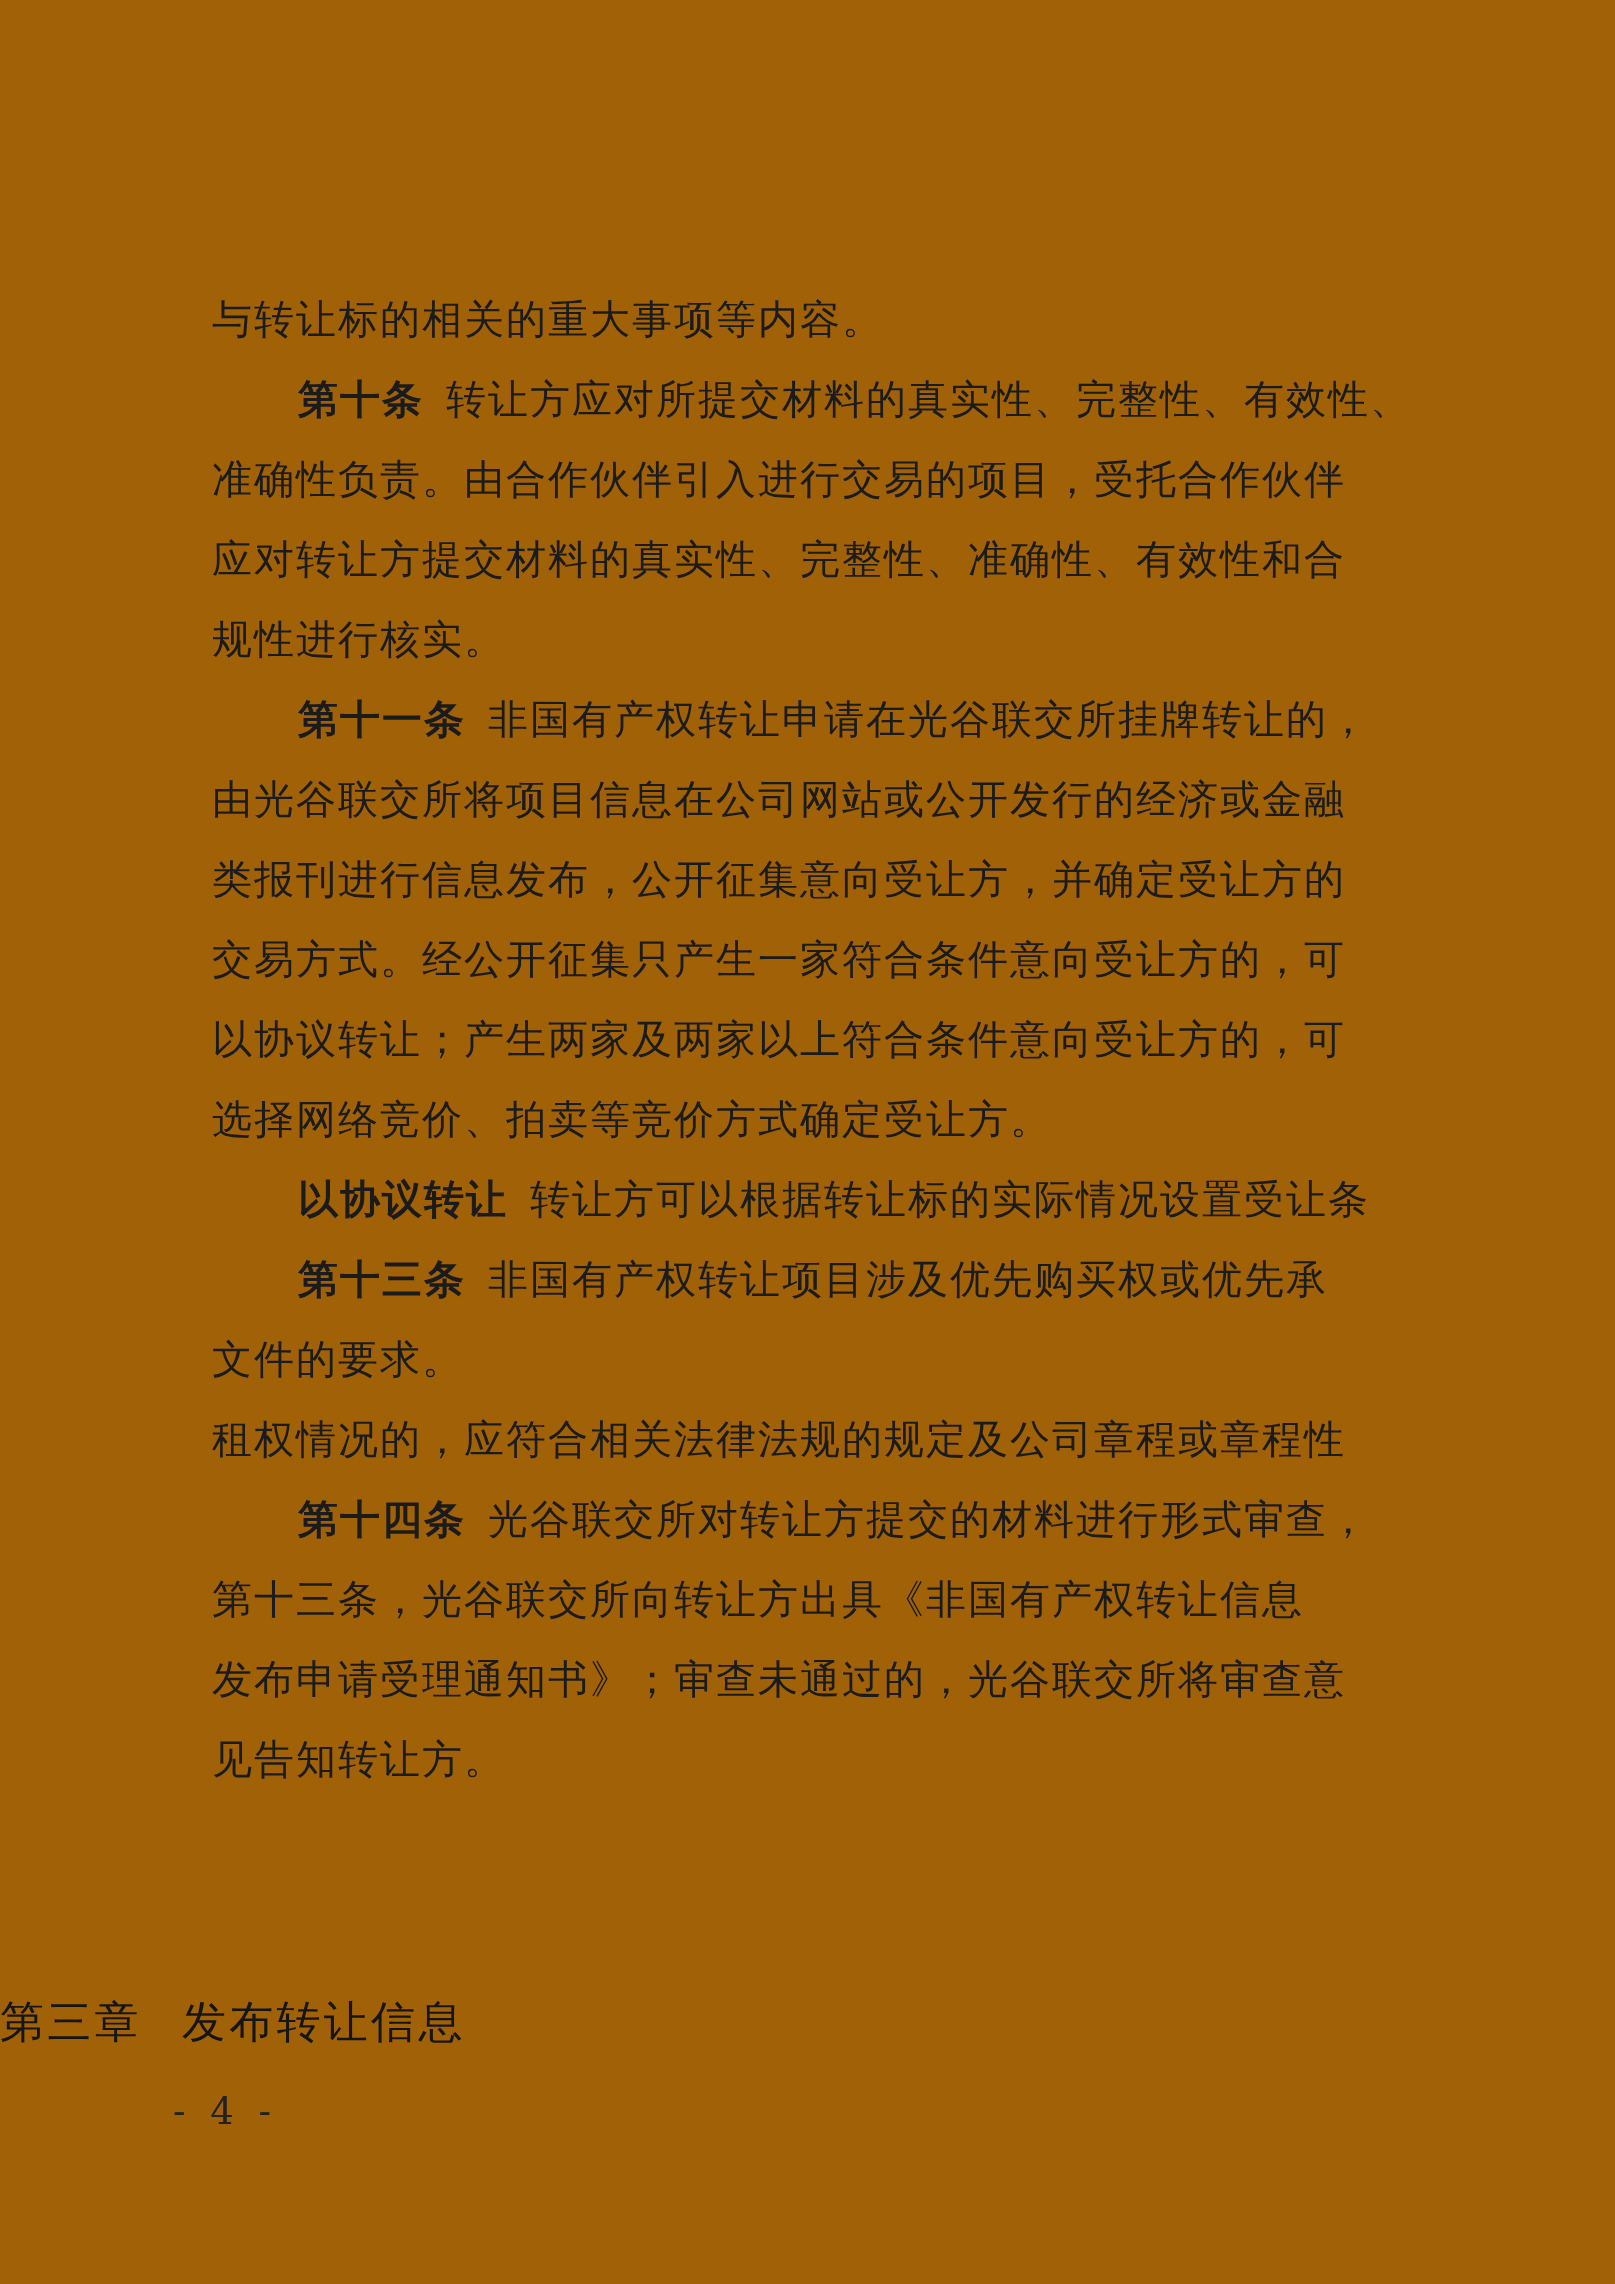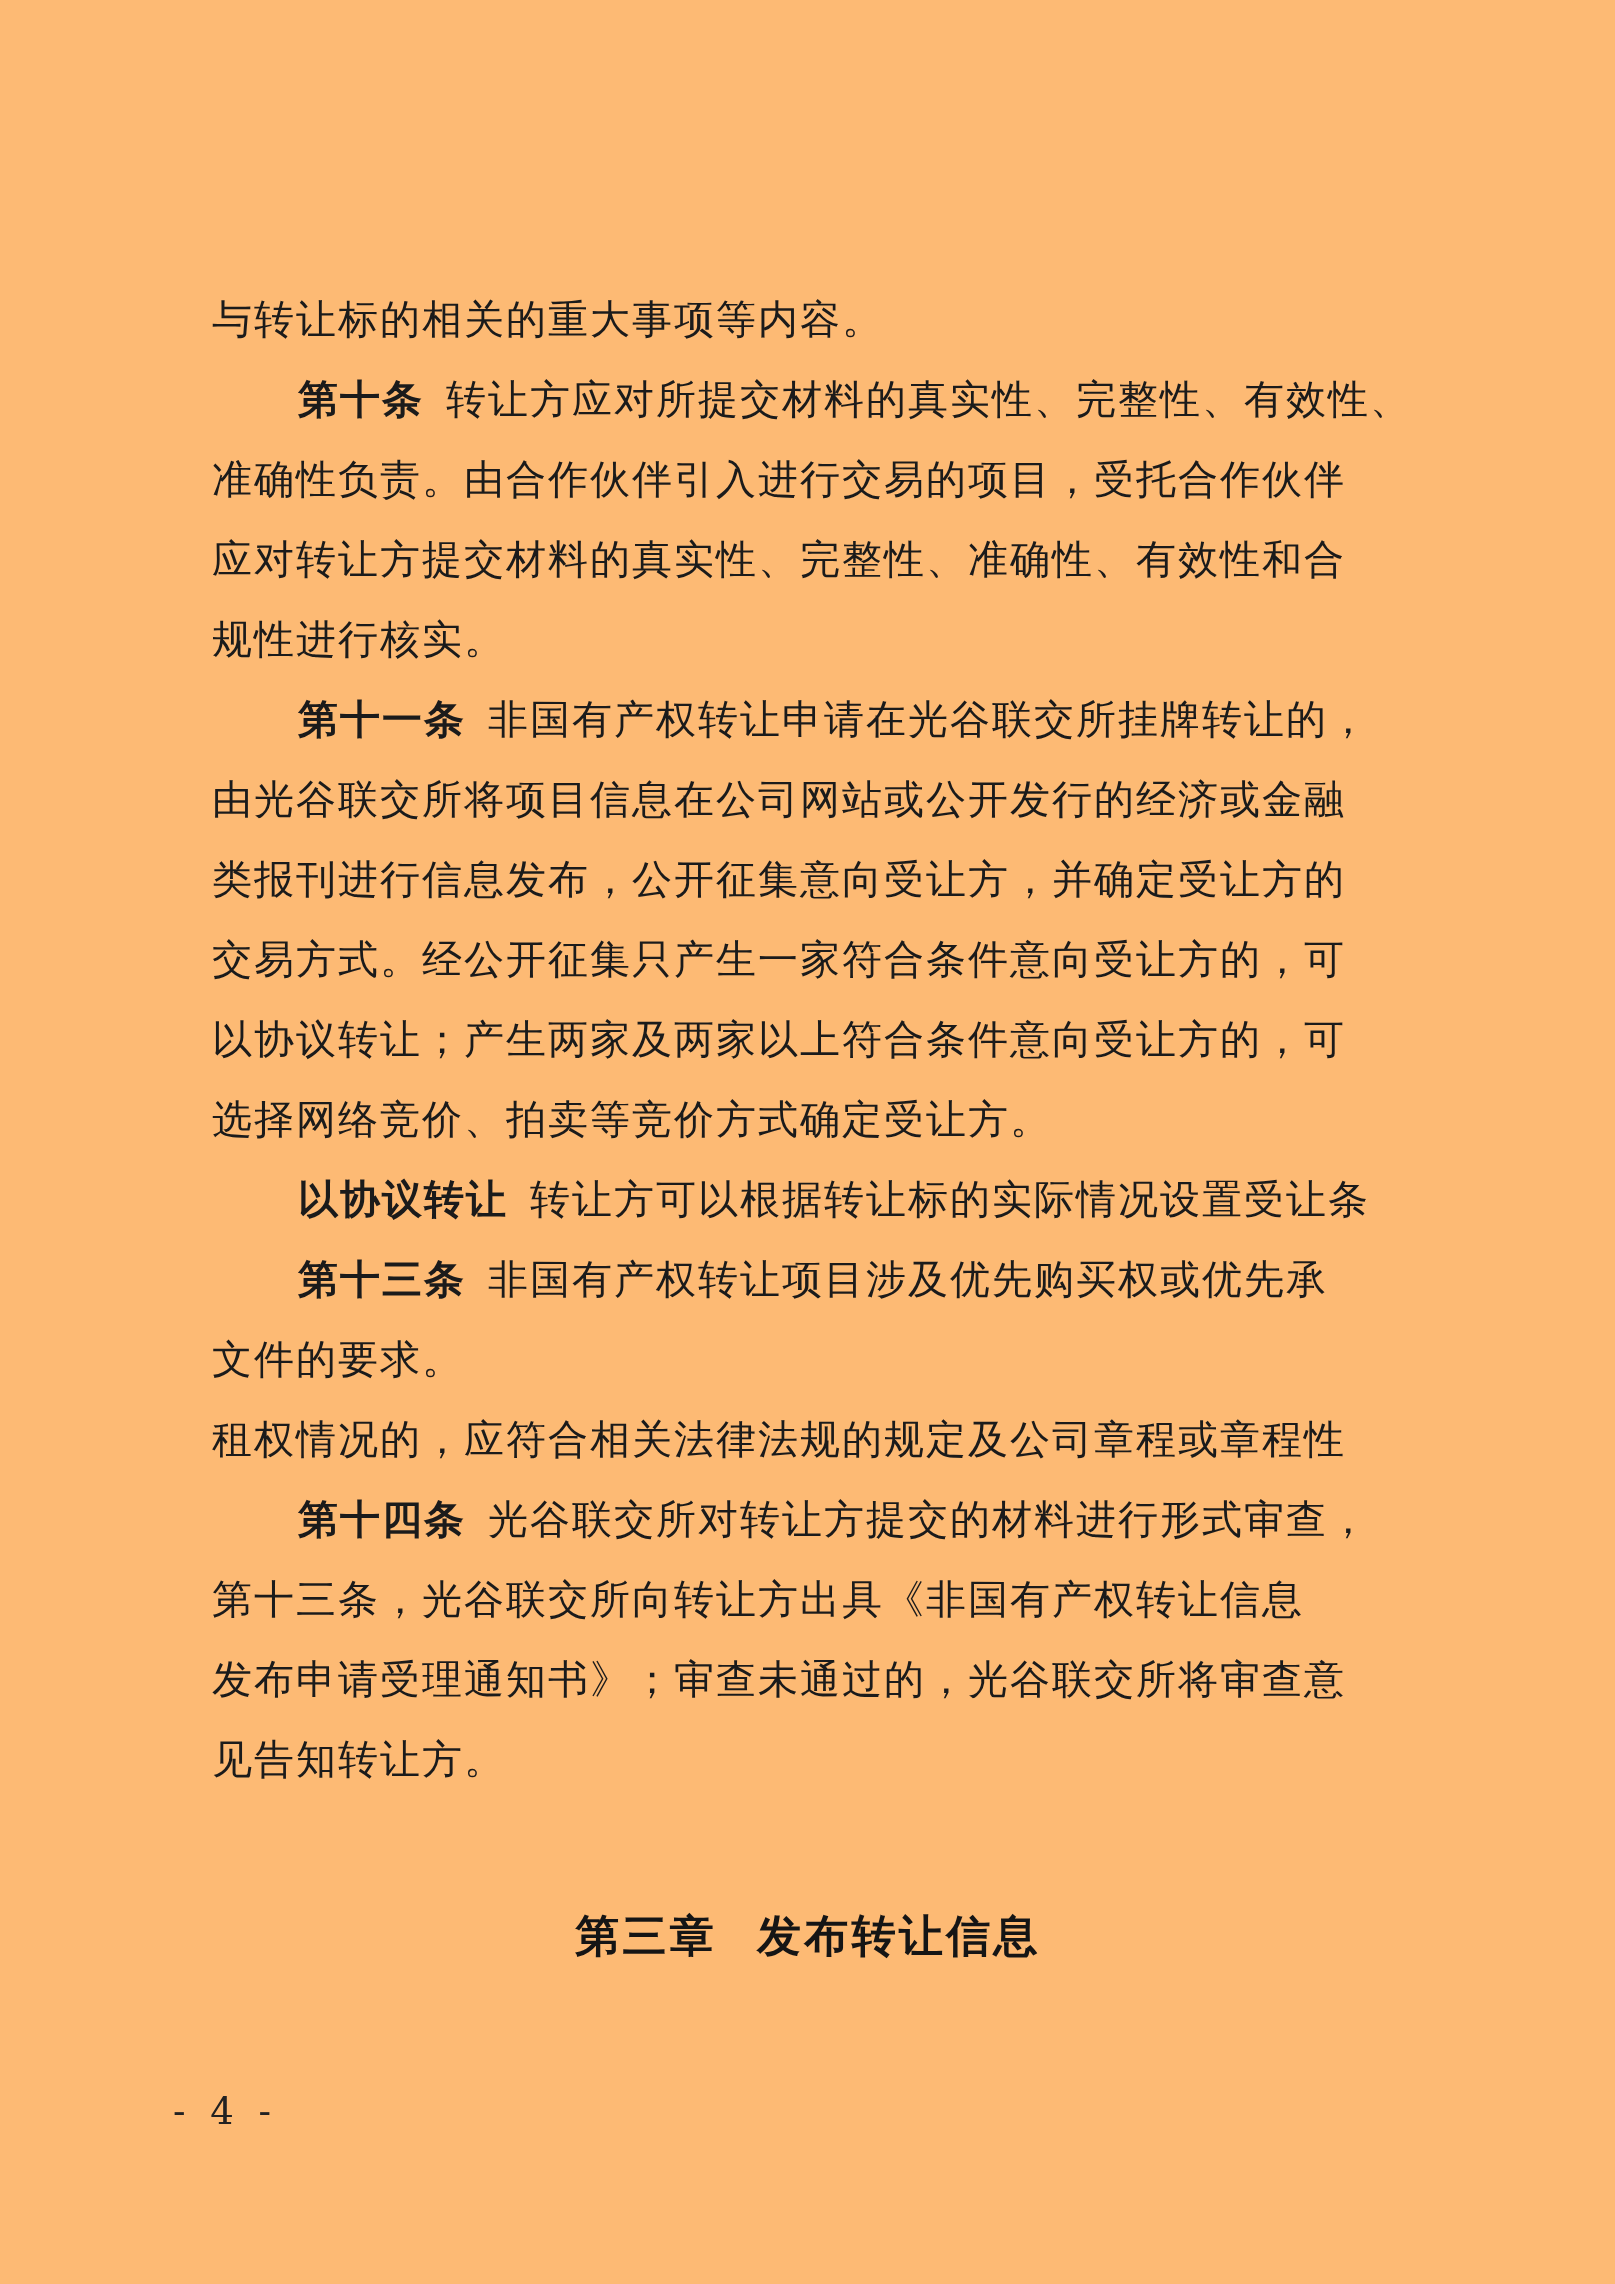--- a/index.html
+++ b/index.html
@@ -4,21 +4,21 @@
 <style>
   html, body {
     margin: 0;
     padding: 0;
     background: #ffffff;
   }
   .page {
     position: relative;
     width: 1616px;
     height: 2284px;
-    background: #fdba74;
+    background: #a16207;
     overflow: hidden;
     font-family: "DejaVu Serif", "Liberation Serif", serif;
     color: #1b1b1b;
   }
   .doc-body {
     position: absolute;
     left: 212px;
     top: 279px;
     width: 1180px;
   }
@@ -31,26 +31,25 @@
   }
   .line.indent {
     padding-left: 86px;
   }
   .article-label {
     font-weight: bold;
     margin-right: 22px;
   }
   .chapter-heading {
     position: absolute;
-    top: 1903px;
+    top: 1989px;
     left: 0;
     width: 100%;
-    text-align: center;
     font-family: "DejaVu Sans", "Liberation Sans", sans-serif;
-    font-weight: bold;
+    font-weight: normal;
     font-size: 44px;
     line-height: 65px;
     letter-spacing: 3.3px;
     color: #151515;
   }
   .chapter-number {
     margin-right: 40px;
   }
   .page-number {
     position: absolute;

